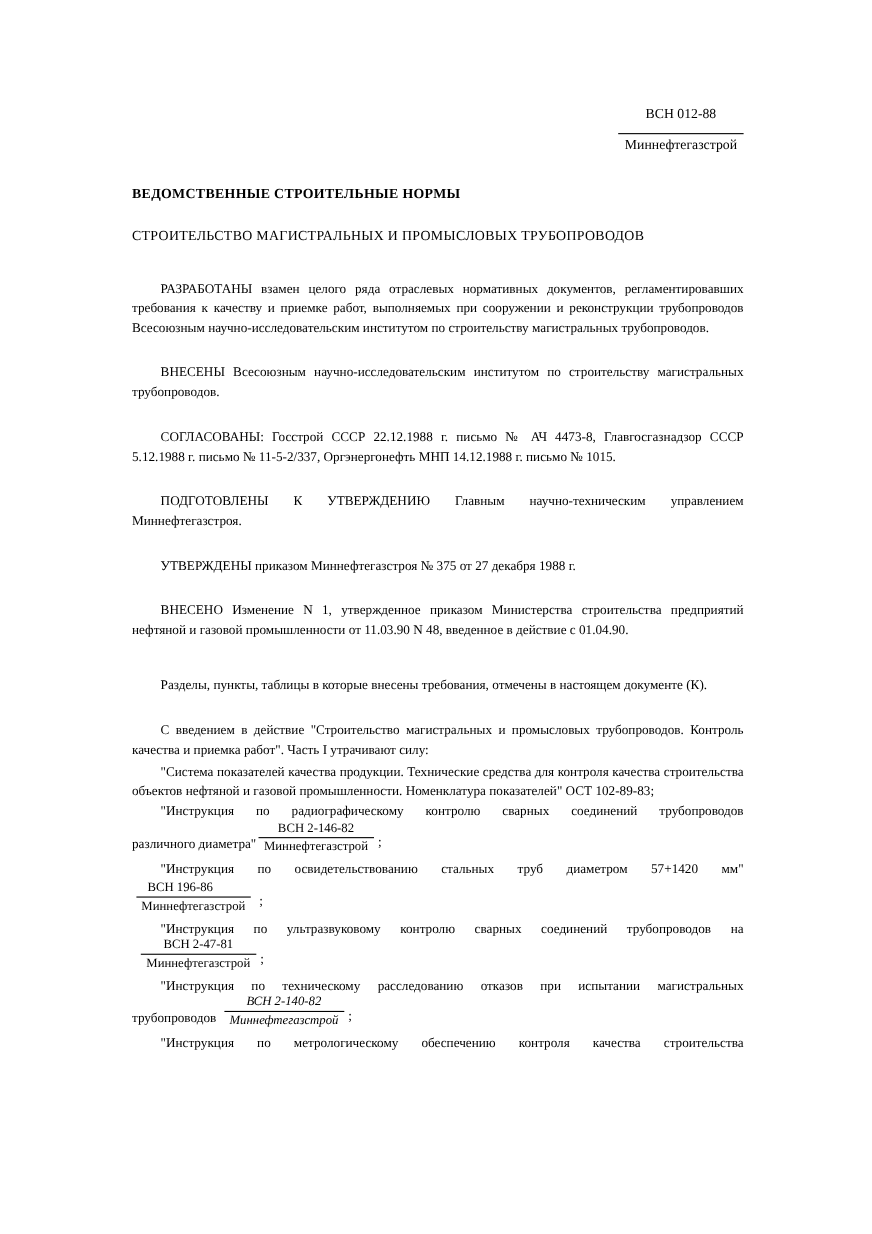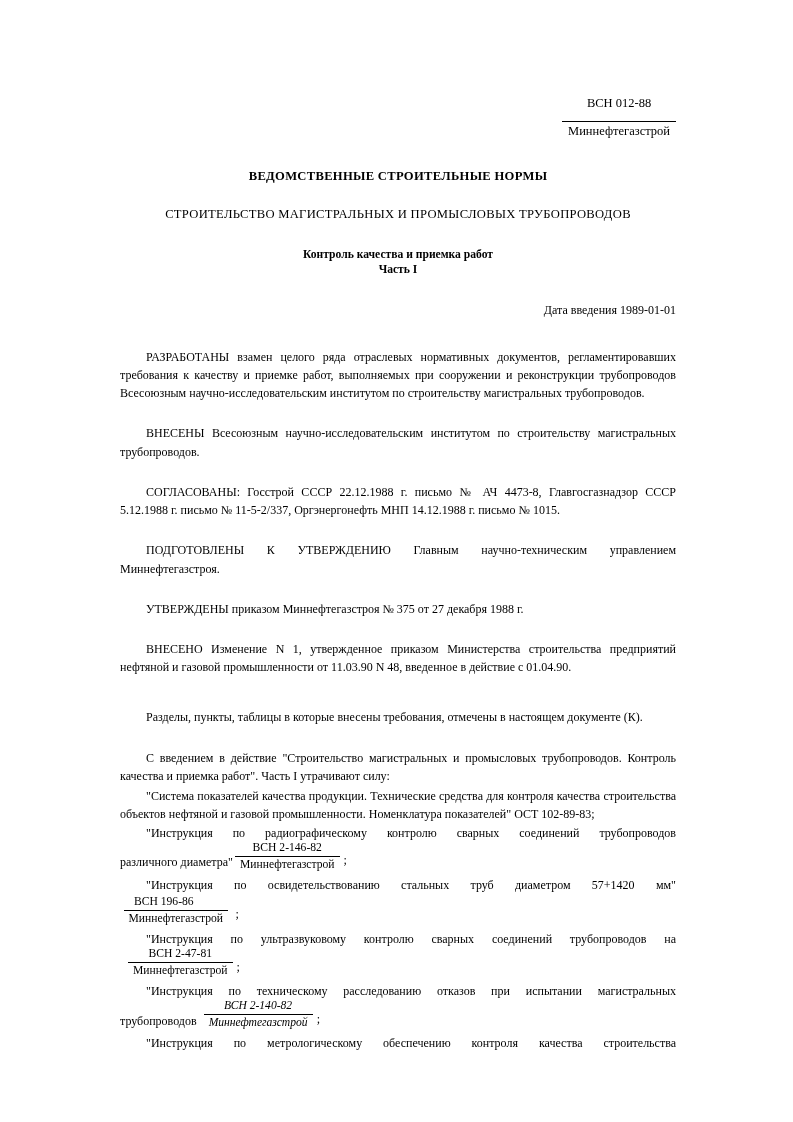--- a/index.html
+++ b/index.html
@@ -47,21 +47,21 @@
     border-top: 1px solid #000;
     padding: 2px 6px 0 6px;
     white-space: nowrap;
   }
   .doc-header .frac {
     font-size: 12.5px;
   }
   .doc-header .frac .num { padding-bottom: 10px; }
 
   
-  .title-block { margin-top: 30px; text-align: center; }
+  .title-block { margin-top: 30px; }
   .title-main {
     font-weight: bold;
     font-size: 12.6px;
     letter-spacing: 0.3px;
   }
   .title-sub {
     font-weight: normal;
     font-size: 12.6px;
     letter-spacing: 0.3px;
     margin-top: 22px;
@@ -150,27 +150,22 @@
     <div class="doc-header">
       <span class="frac">
         <span class="num">ВСН 012-88</span>
         <span class="den">Миннефтегазстрой</span>
       </span>
     </div>
 
     <div class="title-block">
       <div class="title-main">ВЕДОМСТВЕННЫЕ СТРОИТЕЛЬНЫЕ НОРМЫ</div>
       <div class="title-sub">СТРОИТЕЛЬСТВО МАГИСТРАЛЬНЫХ И ПРОМЫСЛОВЫХ ТРУБОПРОВОДОВ</div>
-      <div class="title-part">
-        <div>Контроль качества и приемка работ</div>
-        <div>Часть I</div>
-      </div>
-    </div>
-
-    <div class="date-line">Дата введения 1989-01-01</div>
+    </div>
+
 
     <p class="body first nolast">РАЗРАБОТАНЫ взамен целого ряда отраслевых нормативных документов, регламентировавших требования к качеству и приемке работ, выполняемых при сооружении и реконструкции трубопроводов Всесоюзным научно-исследовательским институтом по строительству магистральных трубопроводов.</p>
     <p class="body gap-lg nolast">ВНЕСЕНЫ Всесоюзным научно-исследовательским институтом по строительству магистральных трубопроводов.</p>
     <p class="body gap-lg nolast">СОГЛАСОВАНЫ: Госстрой СССР 22.12.1988 г. письмо № АЧ 4473-8, Главгосгазнадзор СССР 5.12.1988 г. письмо № 11-5-2/337, Оргэнергонефть МНП 14.12.1988 г. письмо № 1015.</p>
     <p class="body gap-lg nolast">ПОДГОТОВЛЕНЫ К УТВЕРЖДЕНИЮ Главным научно-техническим управлением Миннефтегазстроя.</p>
     <p class="body gap-lg nolast">УТВЕРЖДЕНЫ приказом Миннефтегазстроя № 375 от 27 декабря 1988 г.</p>
     <p class="body gap-lg nolast">ВНЕСЕНО Изменение N 1, утвержденное приказом Министерства строительства предприятий нефтяной и газовой промышленности от 11.03.90 N 48, введенное в действие с 01.04.90.</p>
     <p class="body gap-xl nolast">Разделы, пункты, таблицы в которые внесены требования, отмечены в настоящем документе (К).</p>
     <p class="body gap-lg nolast">С введением в действие "Строительство магистральных и промысловых трубопроводов. Контроль качества и приемка работ". Часть I утрачивают силу:</p>
 

